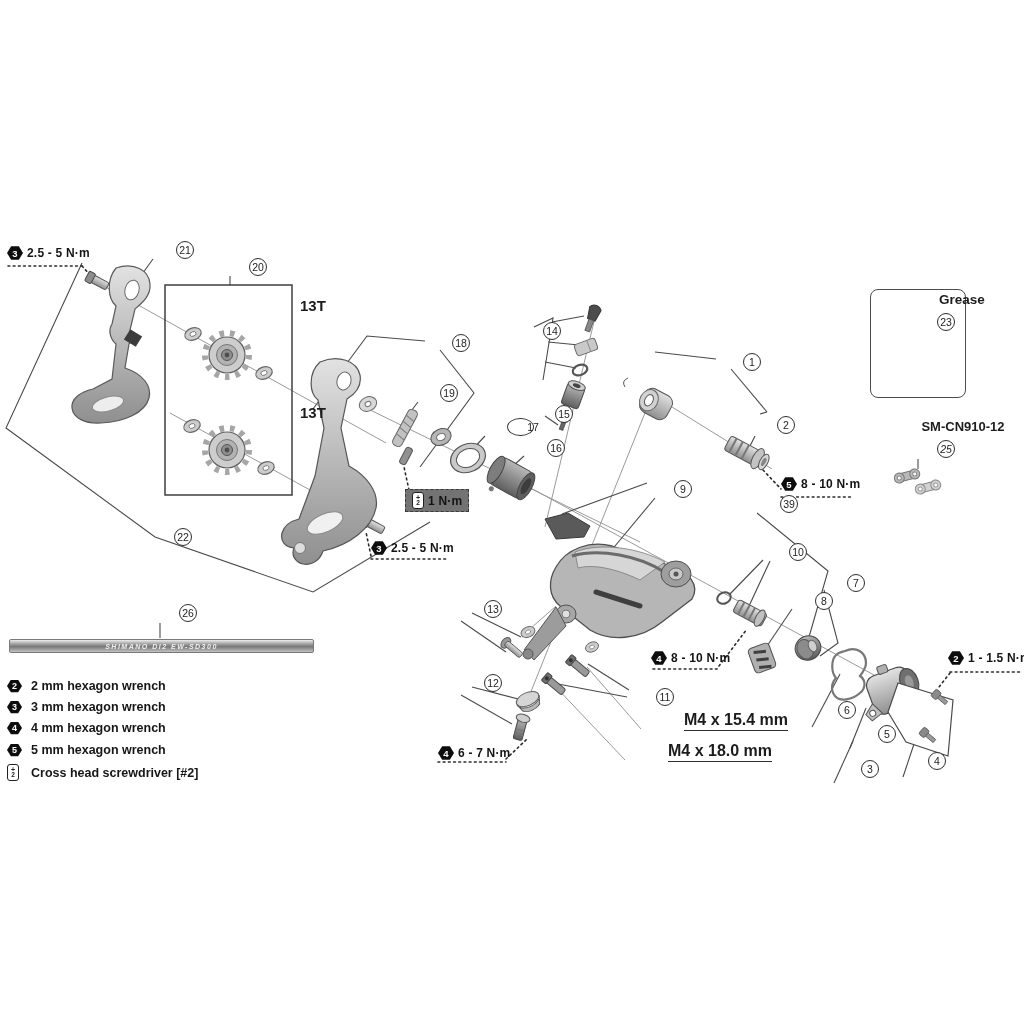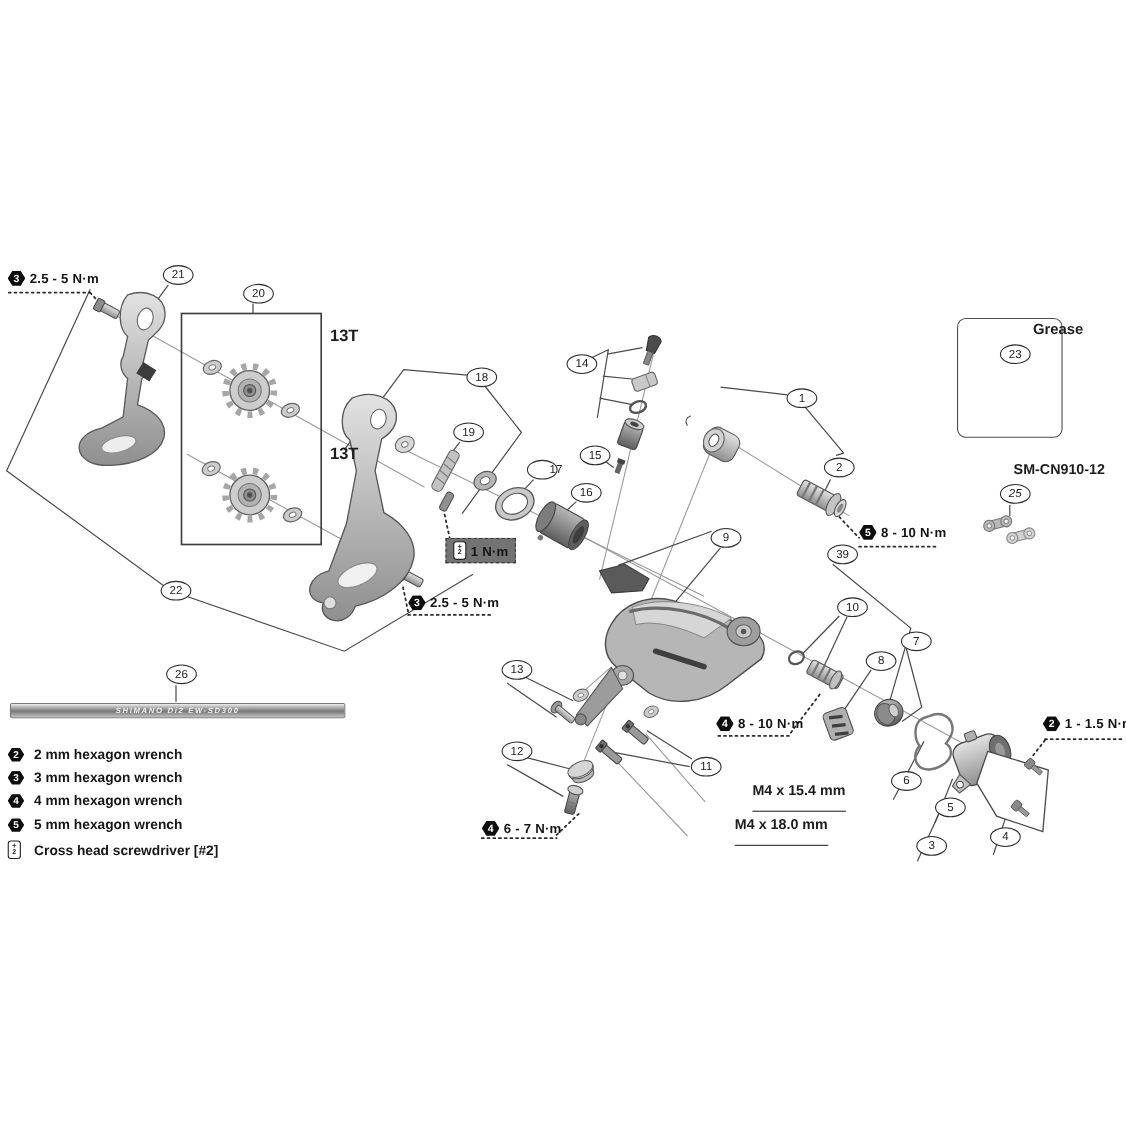--- a/index.html
+++ b/index.html
@@ -1,36 +1,36 @@
 <!DOCTYPE html>
 <html><head>
 <meta charset="utf-8">
 <style>
   html,body{margin:0;padding:0;background:#fff;}
   #stage{position:relative;width:1024px;height:1024px;background:#fff;overflow:hidden;
          font-family:"Liberation Sans",sans-serif;color:#1c1c1c;}
   svg{position:absolute;left:0;top:0;}
   
-  .co{position:absolute;z-index:3;width:28px;height:18px;border:1.4px solid #2e2e2e;border-radius:50%;
+  .co{position:absolute;z-index:3;width:18px;height:18px;border:1.4px solid #2e2e2e;border-radius:50%;
       background:#fff;box-sizing:border-box;display:flex;align-items:center;justify-content:center;
-      font-size:10.5px;font-weight:400;color:#222;}
+      font-size:10.5px;font-weight:400;color:#222;margin-left:28px;}
   
   .tq{position:absolute;z-index:3;display:flex;align-items:center;gap:4px;white-space:nowrap;}
   .tq .val{font-size:12px;font-weight:bold;color:#141414;letter-spacing:.2px;}
   .hex{display:inline-flex;align-items:center;justify-content:center;width:16px;height:14px;background:#0d0d0d;
        color:#fff;font-size:9.5px;font-weight:bold;
        clip-path:polygon(0% 50%,26% 2%,74% 2%,100% 50%,74% 98%,26% 98%);}
   .sdicon{display:inline-flex;flex-direction:column;align-items:center;justify-content:center;width:12px;height:17px;
        border:1.4px solid #222;border-radius:3px;background:#fff;box-sizing:border-box;line-height:1;}
   .sdicon .t{font-size:7px;font-weight:bold;color:#222;margin-bottom:-1px;}
   .sdicon .b{font-size:6.5px;font-weight:bold;color:#222;}
   .dashedbox{border:1.6px dashed #3a3a3a;padding:2px 6px;background:#737373;}
   .ptlabel{position:absolute;z-index:3;font-weight:bold;white-space:nowrap;margin-left:44px;}
   .t13{font-size:15px;}
-  .m4{font-size:13px;border-bottom:1.4px solid #2e2e2e;padding-bottom:11px;}
+  .m4{font-size:16px;border-bottom:1.4px solid #2e2e2e;padding-bottom:1px;}
   
   .lrow{position:absolute;z-index:3;display:flex;align-items:center;gap:9px;white-space:nowrap;}
   .lrow .lbl{font-size:12.5px;font-weight:bold;color:#161616;}
   .lrow .hex{width:15px;height:13px;font-size:9px;}
   
   .cable{position:absolute;z-index:2;left:9px;top:639px;width:303px;height:12px;border:1px solid #7a7a7a;border-radius:2px;
      background:linear-gradient(180deg,#ededed 0%,#a8a8a8 30%,#787878 55%,#c2c2c2 100%);
      display:flex;align-items:center;justify-content:center;}
   .cable span{font-size:7px;font-weight:bold;font-style:italic;color:rgba(255,255,255,.85);letter-spacing:1.5px;}
   .greasebox{position:absolute;z-index:1;left:870px;top:289px;width:96px;height:109px;border:1.6px solid #4c4c4c;

